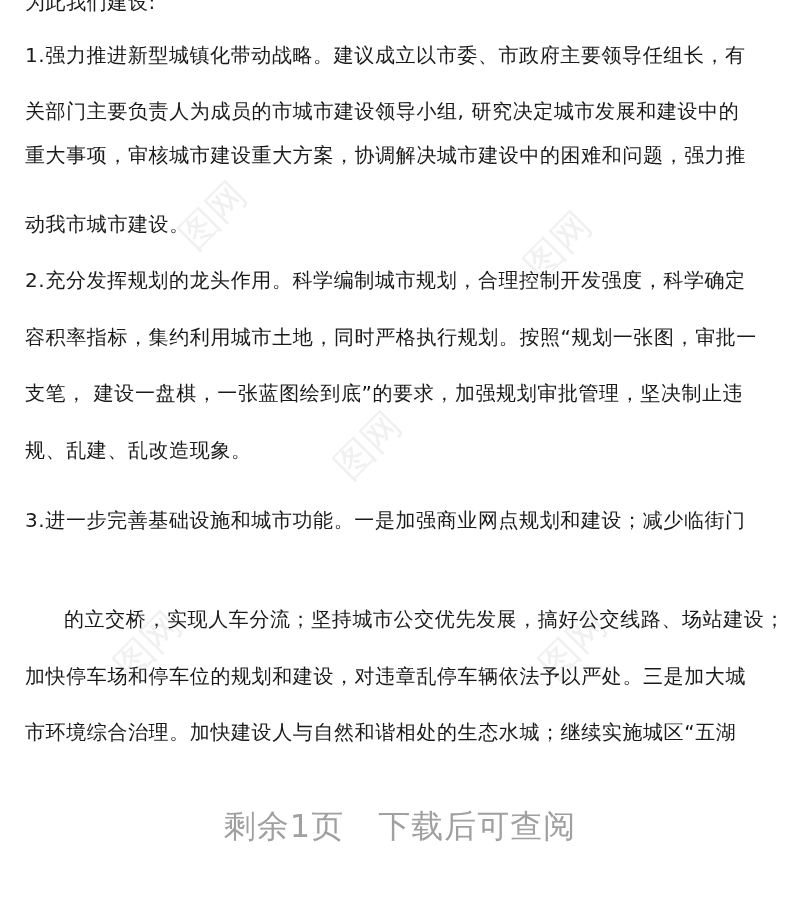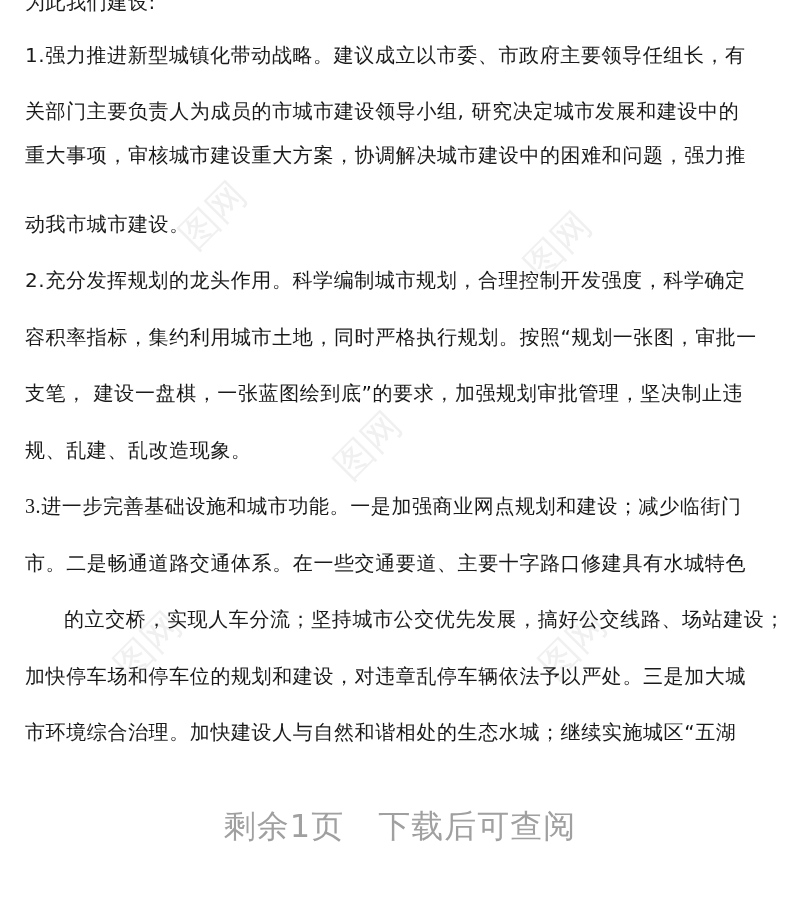--- a/index.html
+++ b/index.html
@@ -36,22 +36,21 @@
 
   <div class="line" style="top:-10px;">为此我们建设:</div>
   <div class="line" style="top:43px;">1.强力推进新型城镇化带动战略。建议成立以市委、市政府主要领导任组长，有</div>
   <div class="line" style="top:99px;">关部门主要负责人为成员的市城市建设领导小组, 研究决定城市发展和建设中的</div>
   <div class="line" style="top:143px;">重大事项，审核城市建设重大方案，协调解决城市建设中的困难和问题，强力推</div>
   <div class="line" style="top:212px;">动我市城市建设。</div>
   <div class="line" style="top:268px;">2.充分发挥规划的龙头作用。科学编制城市规划，合理控制开发强度，科学确定</div>
   <div class="line" style="top:325px;">容积率指标，集约利用城市土地，同时严格执行规划。按照“规划一张图，审批一</div>
   <div class="line" style="top:381px;">支笔，  建设一盘棋，一张蓝图绘到底”的要求，加强规划审批管理，坚决制止违</div>
   <div class="line" style="top:438px;">规、乱建、乱改造现象。</div>
-  <div class="line" style="top:494px;font-family:Liberation Serif, serif;">3.进一步完善基础设施和城市功能。一是加强商业网点规划和建设；减少临街门</div>
-  <div class="line" style="top:551px;">市。二是畅通道路交通体系。在一些交通要道、主要十字路口修建具有水城特色</div>
+  <div class="line" style="top:508px;">3.进一步完善基础设施和城市功能。一是加强商业网点规划和建设；减少临街门</div>
   <div class="line" style="top:607px;text-align:right;">的立交桥，实现人车分流；坚持城市公交优先发展，搞好公交线路、场站建设；</div>
   <div class="line" style="top:664px;">加快停车场和停车位的规划和建设，对违章乱停车辆依法予以严处。三是加大城</div>
   <div class="line" style="top:720px;">市环境综合治理。加快建设人与自然和谐相处的生态水城；继续实施城区“五湖</div>
 
   <div class="more">
     <span>剩余1页</span><span class="gap"></span><span>下载后可查阅</span>
   </div>
 </div>
 
 </body></html>

